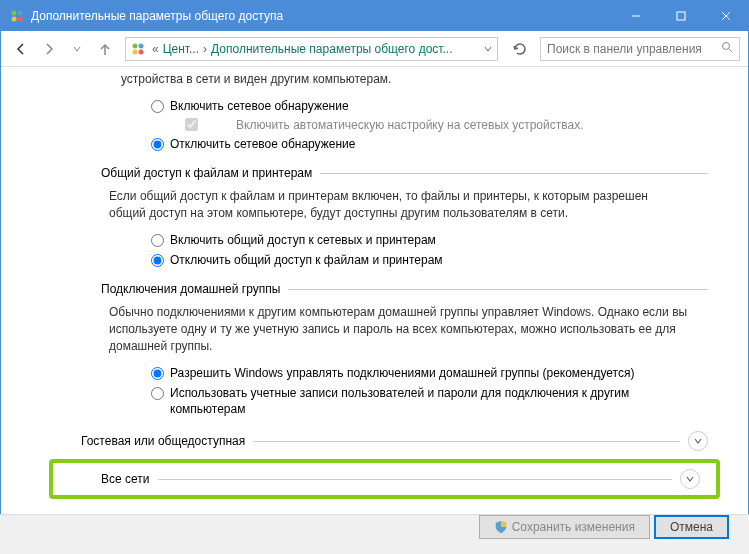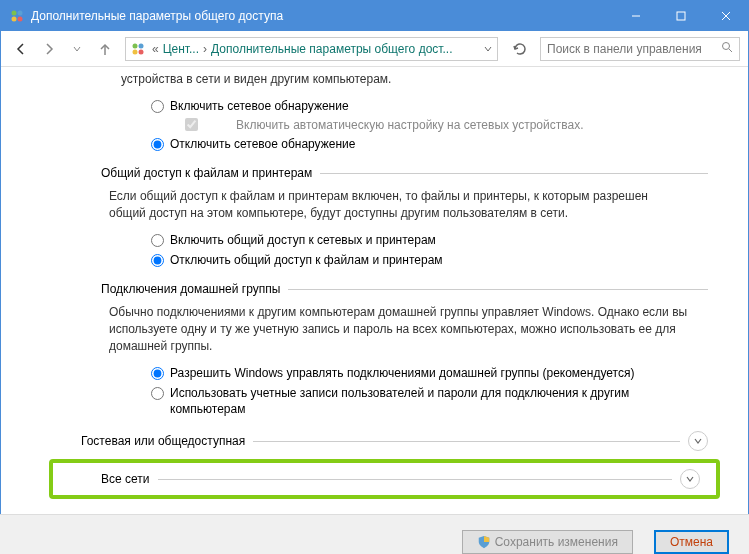--- a/index.html
+++ b/index.html
@@ -34,24 +34,24 @@
 .section-head { display: flex; align-items: center; margin-top: 14px; margin-bottom: 8px; margin-left: 40px; }
 .section-head .sh-label { color: #000; margin-right: 8px; white-space: nowrap; }
 .section-head .sh-line { flex: 1; border-top: 1px solid #ccc; height: 1px; }
 .desc { color: #333; margin-left: 48px; margin-right: 20px; line-height: 1.4; margin-top: 6px; }
 .profile-row { display: flex; align-items: center; margin-top: 14px; margin-left: 20px; }
 .profile-row .pr-label { color: #000; margin-right: 8px; white-space: nowrap; }
 .profile-row .pr-line { flex: 1; border-top: 1px solid #ccc; height: 1px; }
 .profile-row .expand { width: 20px; height: 20px; border: 1px solid #ccc; border-radius: 50%; display: flex; align-items: center; justify-content: center; margin-left: 8px; cursor: pointer; }
 .profile-row .expand svg { stroke: #666; fill: none; }
 .highlight-box { border: 4px solid #84cc16; border-radius: 4px; padding: 6px 16px; margin-top: 8px; margin-left: -12px; margin-right: -12px; }
-.buttonbar { position: absolute; bottom: 0; left: 0; right: 0; height: 40px; background: #f0f0f0; border-top: 1px solid #ddd; display: flex; align-items: flex-end; justify-content: flex-end; padding-right: 20px; gap: 21px; }
+.buttonbar { position: absolute; bottom: 0; left: 0; right: 0; height: 40px; background: #f0f0f0; border-top: 1px solid #ddd; display: flex; align-items: flex-start; justify-content: flex-end; padding-right: 20px; gap: 4px; }
 .btn { height: 24px; padding: 0 14px; border: 1px solid #adadad; background: #e1e1e1; display: flex; align-items: center; cursor: pointer; font-size: 12px; }
 .btn.disabled { color: #888; }
-.btn.default { border: 2px solid #0078d7; background: #e1e1e1; color: #c2410c; }
+.btn.default { border: 2px solid #0078d7; background: #e1e1e1; color: #404040; }
 .shield { width: 14px; height: 14px; margin-right: 4px; }
 </style>
 </head>
 <body>
 
 <div class="titlebar">
   <svg width="16" height="16" viewBox="0 0 16 16">
       <circle cx="5" cy="5" r="2.5" fill="#7cc04f"></circle>
       <circle cx="11" cy="5" r="2.5" fill="#5a9fd4"></circle>
       <circle cx="5" cy="11" r="2.5" fill="#f0c040"></circle>

